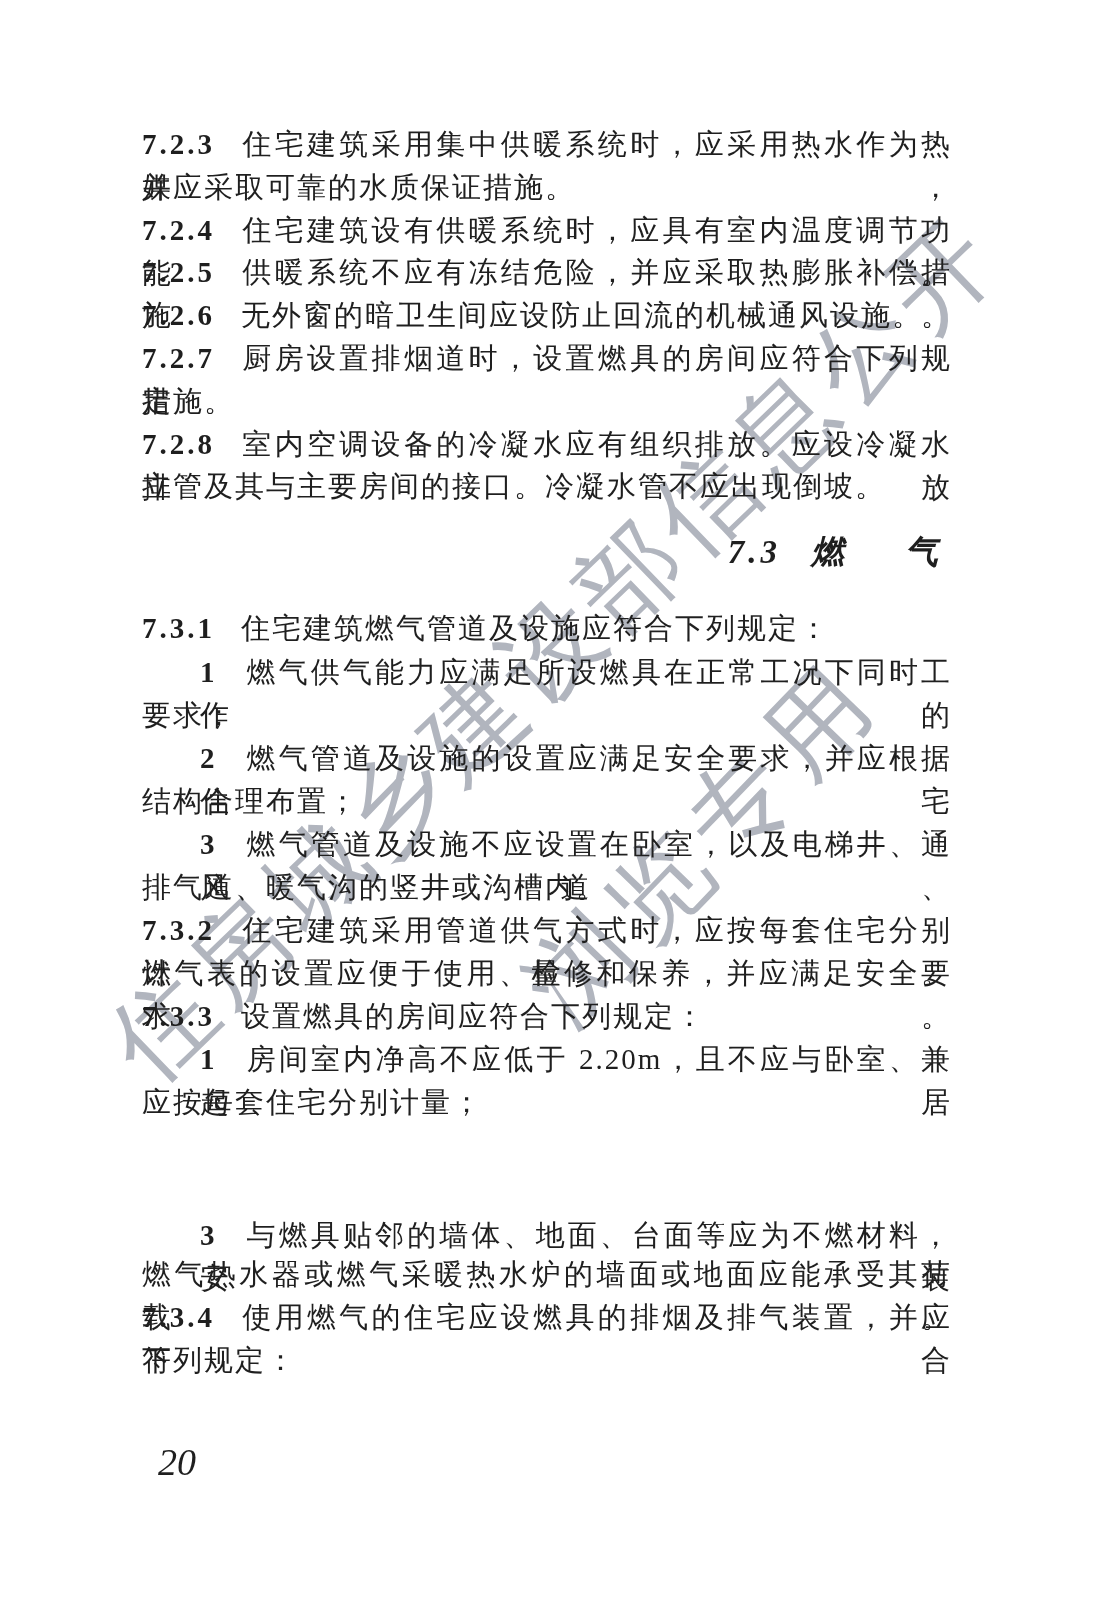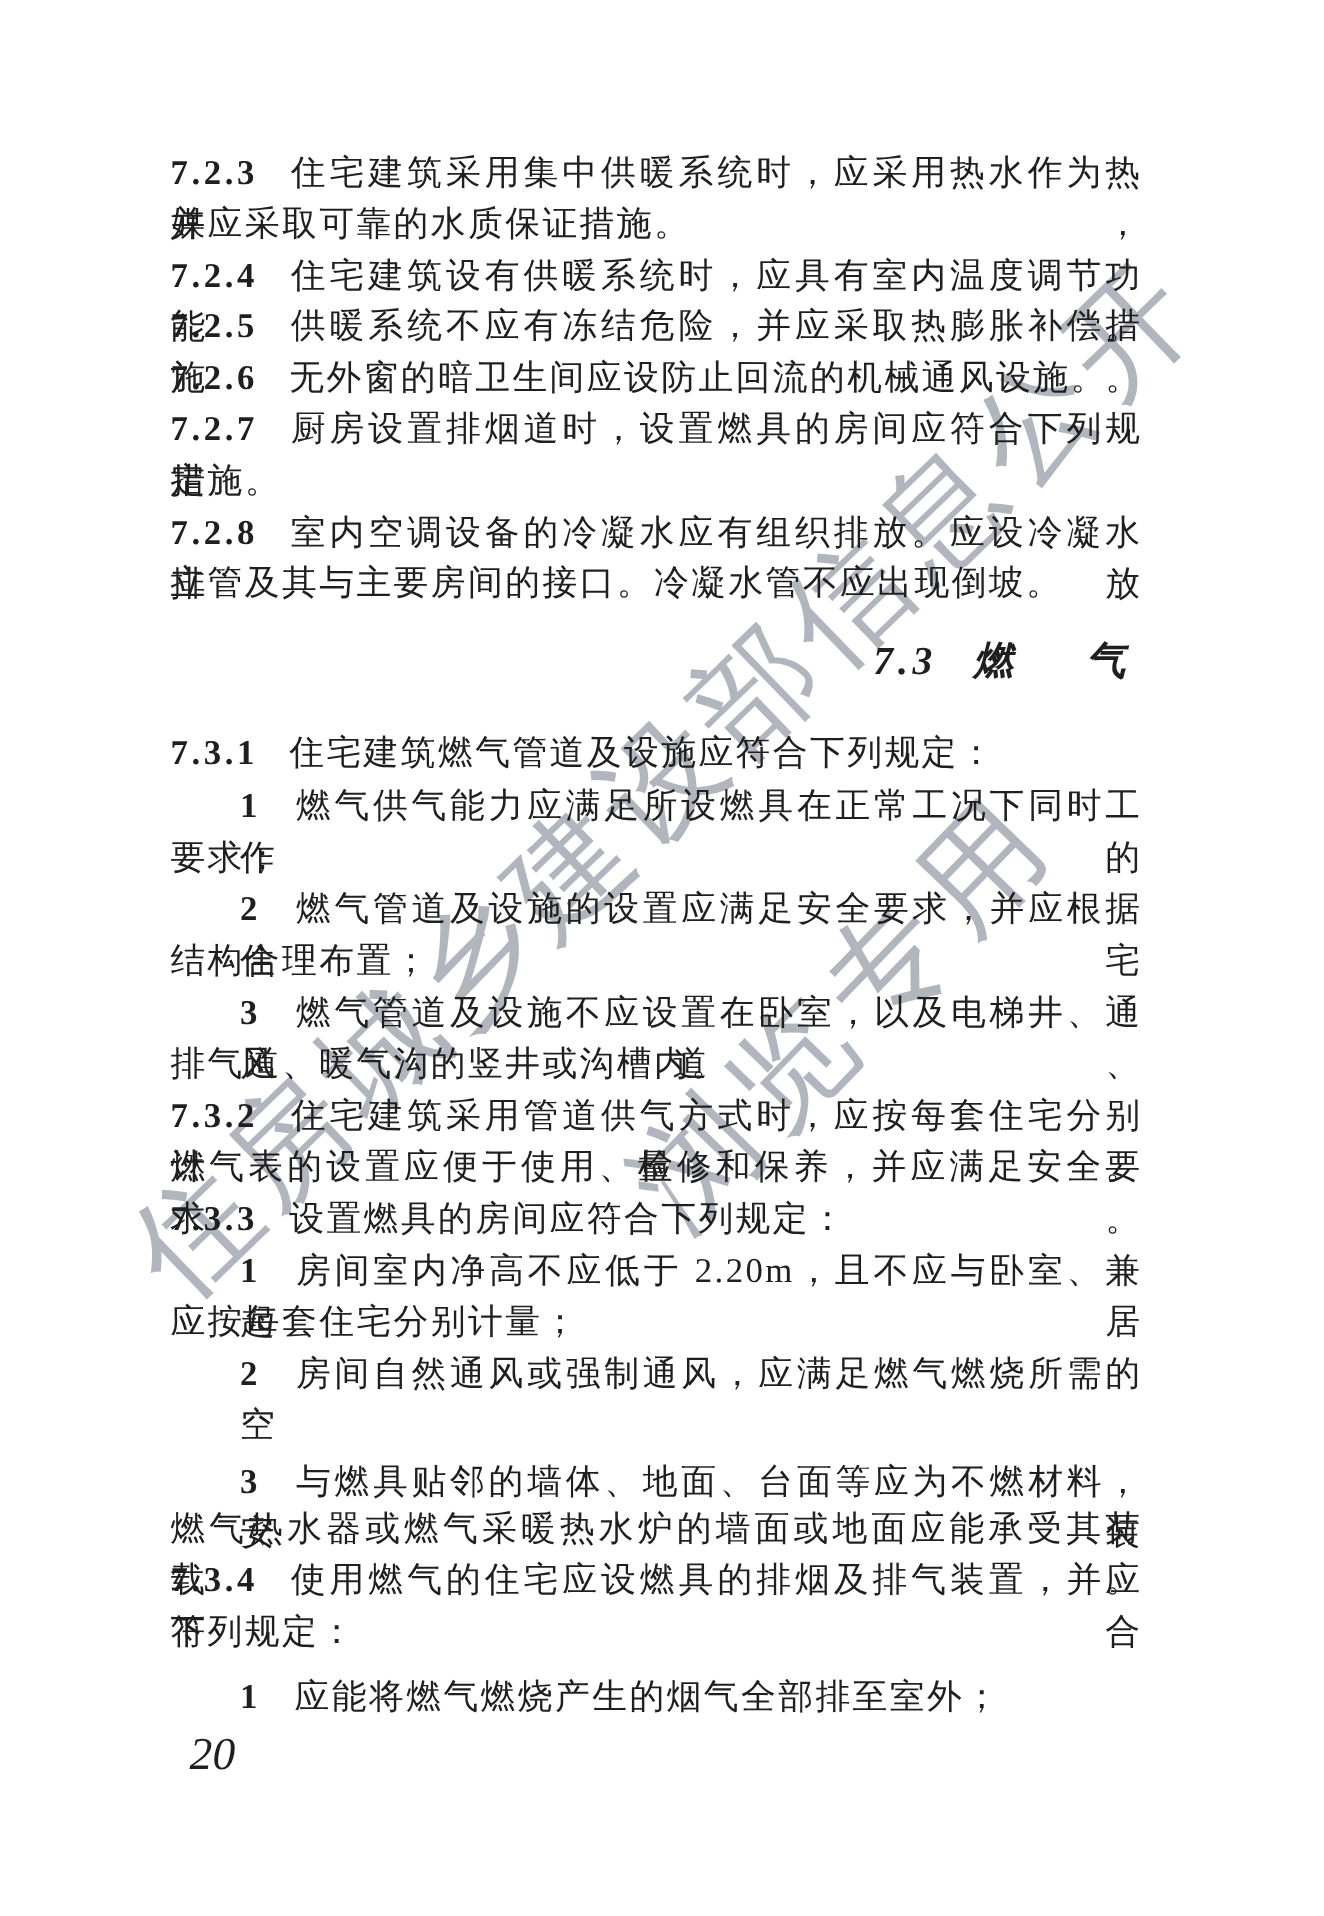--- a/index.html
+++ b/index.html
@@ -136,23 +136,21 @@
   <div class="line" style="top:780px"><span class="txt">结构合理布置；</span></div>
   <div class="line sub fill" style="top:823px"><span class="num">3</span><span class="txt">燃气管道及设施不应设置在卧室，以及电梯井、通风道、</span></div>
   <div class="line" style="top:866px"><span class="txt">排气道、暖气沟的竖井或沟槽内。</span></div>
 
   <div class="line fill" style="top:909px"><span class="num">7.3.2</span><span class="txt">住宅建筑采用管道供气方式时，应按每套住宅分别计量。</span></div>
   <div class="line fill" style="top:952px"><span class="txt">燃气表的设置应便于使用、检修和保养，并应满足安全要求。</span></div>
 
   <div class="line" style="top:995px"><span class="num">7.3.3</span><span class="txt">设置燃具的房间应符合下列规定：</span></div>
   <div class="line sub fill" style="top:1038px"><span class="num">1</span><span class="txt">房间室内净高不应低于 2.20m，且不应与卧室、兼起居</span></div>
   <div class="line" style="top:1081px"><span class="txt">应按每套住宅分别计量；</span></div>
-  <div class="line sub fill" style="top:1124px"><span class="num">2</span><span class="txt">房间自然通风或强制通风，应满足燃气燃烧所需的空</span></div>
   <div class="line sub fill" style="top:1214px"><span class="num">3</span><span class="txt">与燃具贴邻的墙体、地面、台面等应为不燃材料，安装</span></div>
   <div class="line fill" style="top:1253px"><span class="txt">燃气热水器或燃气采暖热水炉的墙面或地面应能承受其荷载。</span></div>
 
   <div class="line fill" style="top:1296px"><span class="num">7.3.4</span><span class="txt">使用燃气的住宅应设燃具的排烟及排气装置，并应符合</span></div>
   <div class="line" style="top:1339px"><span class="txt">下列规定：</span></div>
-  <div class="line sub" style="top:1393px"><span class="num">1</span><span class="txt">应能将燃气燃烧产生的烟气全部排至室外；</span></div>
 
   <div class="pageno">20</div>
 
 </div>
 
 </body></html>

